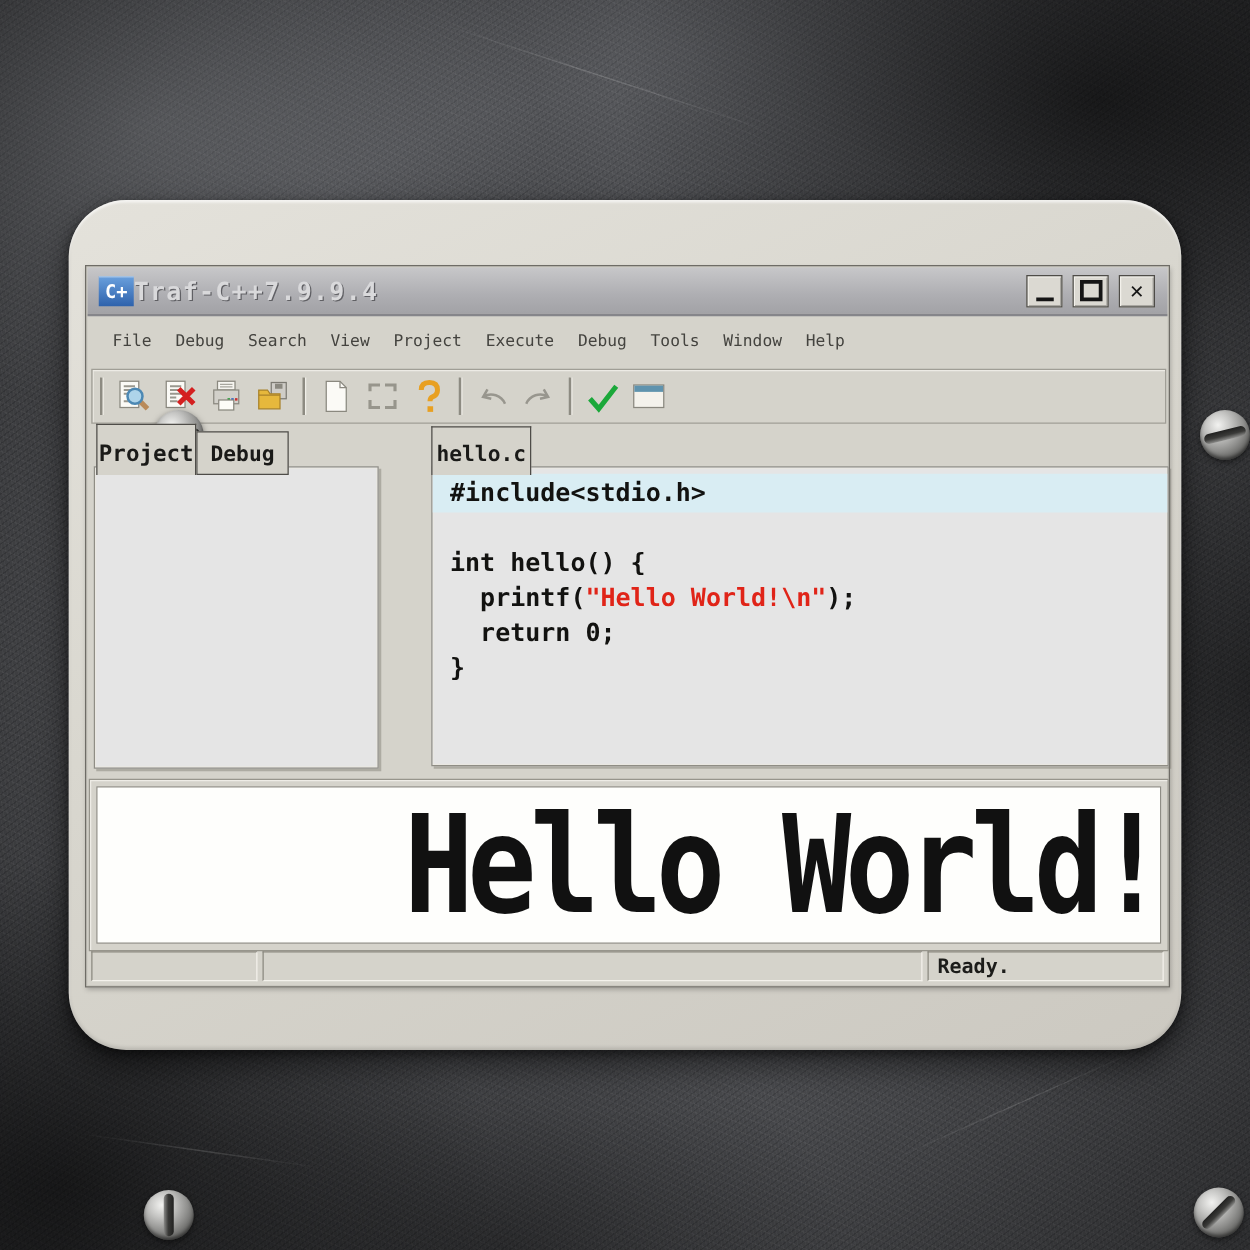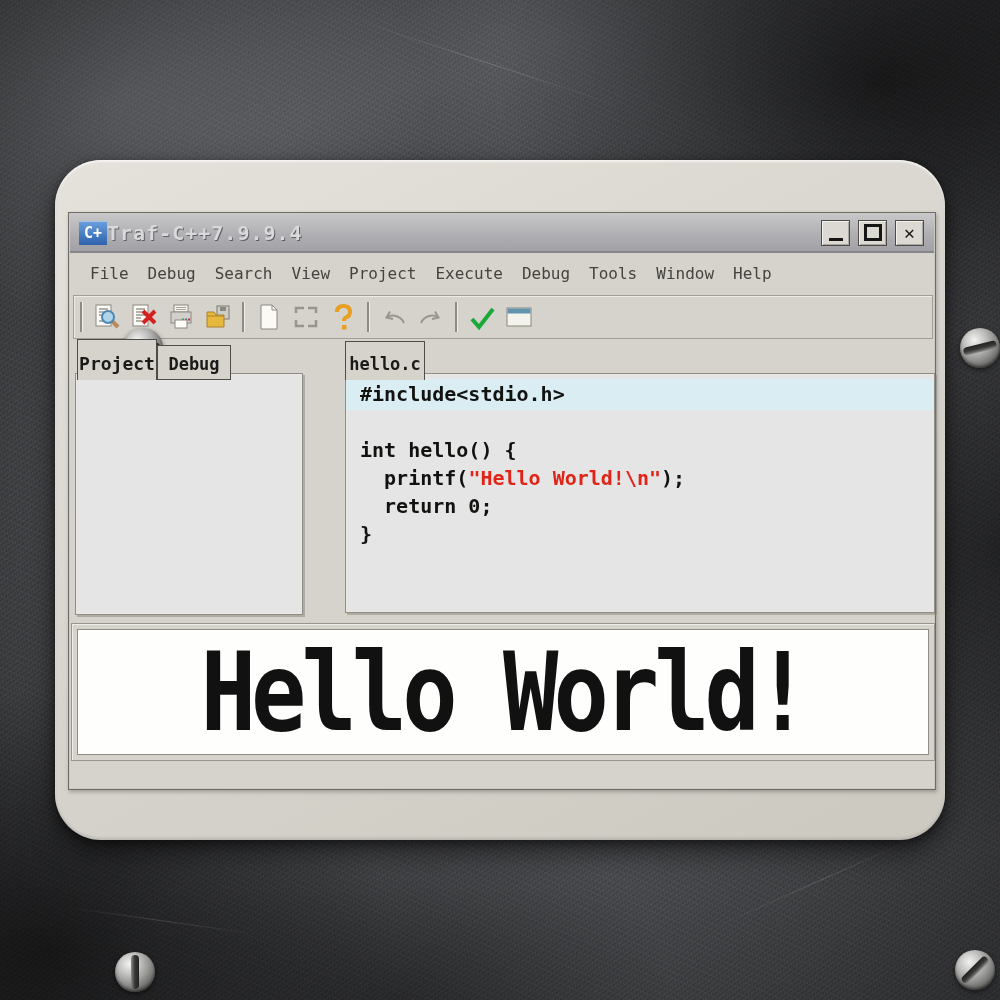--- a/index.html
+++ b/index.html
@@ -49,21 +49,21 @@
   .title-text{flex:1;font-size:20px;font-weight:bold;color:#d9d9db;letter-spacing:1px;
     text-shadow:1px 1px 0 rgba(88,88,92,0.9);white-space:nowrap;overflow:hidden;}
   .win-buttons{display:flex;gap:8px;margin-right:10px;flex:0 0 auto;}
   .win-btn{width:27px;height:24px;background:#dbd9d2;border:1px solid #4e4c48;display:flex;align-items:center;justify-content:center;
     box-shadow:inset 1px 1px 0 #f3f1eb, inset -1px -1px 0 #a9a7a1;cursor:pointer;}
   .glyph-min{width:14px;height:3px;background:#151515;margin-top:13px;}
   .glyph-max{width:12px;height:11px;border:3px solid #151515;}
   .glyph-close{font-size:18px;font-weight:bold;color:#151515;line-height:1;}
 
   .menubar{position:absolute;left:1px;top:40px;right:1px;height:40px;display:flex;align-items:center;gap:19px;
-    padding-left:20px;font-size:16px;color:#44433f;}
+    padding-left:20px;font-size:13px;color:#44433f;}
   .menu-item{cursor:pointer;white-space:nowrap;}
 
   .toolbar{position:absolute;left:4px;top:82px;width:858px;height:42px;border:1px solid #a09e96;
     box-shadow:inset 1px 1px 0 #edebe5;display:flex;align-items:center;background:#d5d3cb;}
   .tb-sep{width:2px;height:30px;margin:0 6px;background:#8d8b82;box-shadow:1px 0 0 #f0eee8;flex:0 0 auto;}
   .tb-btn{width:37px;height:36px;display:flex;align-items:center;justify-content:center;cursor:pointer;flex:0 0 auto;}
   .tb-btn svg{display:block;}
 
   .tab{position:absolute;background:#d5d3cb;border:1px solid #4e4c48;border-bottom:none;
     font-weight:bold;color:#1a1a18;display:flex;align-items:flex-end;justify-content:center;cursor:pointer;}
@@ -78,21 +78,21 @@
 
   .code{padding-top:5px;font-size:20px;font-weight:bold;color:#121210;}
   .code-line{height:28px;line-height:28px;padding-left:14px;white-space:pre;}
   .code-line.hl{background:#d9edf3;height:31px;line-height:31px;}
   .code-line.blank{height:26px;}
   .code-str{color:#e02418;}
 
   .output-frame{position:absolute;left:2px;top:410px;width:862px;height:136px;background:#d5d3cb;
     border:1px solid #97958c;box-shadow:inset 1px 1px 0 #eeece6;}
   .output-inner{position:absolute;left:5px;top:5px;right:5px;bottom:5px;background:#fefefc;border:1px solid #8f8d85;
-    display:flex;align-items:center;justify-content:center;overflow:hidden;}
+    display:flex;align-items:center;justify-content:flex-end;overflow:hidden;}
   .output-text{font-size:92px;font-weight:bold;color:#111;letter-spacing:-5px;transform:scaleY(1.18);white-space:nowrap;}
 
   .statusbar{position:absolute;left:0;top:548px;width:866px;height:26px;}
   .status-cell{position:absolute;top:0;height:24px;background:#d5d3cb;border:1px solid;
     border-color:#8a887f #f4f2ec #f4f2ec #8a887f;box-sizing:border-box;
     font-size:16px;font-weight:bold;color:#1c1c1a;line-height:22px;padding-left:7px;white-space:nowrap;overflow:hidden;}
   .cell-0{left:4px;width:133px;}
   .cell-1{left:141px;width:528px;}
   .cell-2{left:673px;width:189px;}
 </style>
@@ -241,20 +241,25 @@
           <div class="code-line">}</div>
         </div>
       </div>
 
       <div class="output-frame">
         <div class="output-inner">
           <div class="output-text">Hello World!</div>
         </div>
       </div>
 
+      <div class="statusbar">
+        <div class="status-cell cell-0"></div>
+        <div class="status-cell cell-1"></div>
+        <div class="status-cell cell-2">Ready.</div>
+      </div>
 
     </div>
 
     <div class="screw screw-tl"></div>
     <div class="screw screw-tr"></div>
     <div class="screw screw-bl"></div>
     <div class="screw screw-br"></div>
   </div>
 </div>
 

